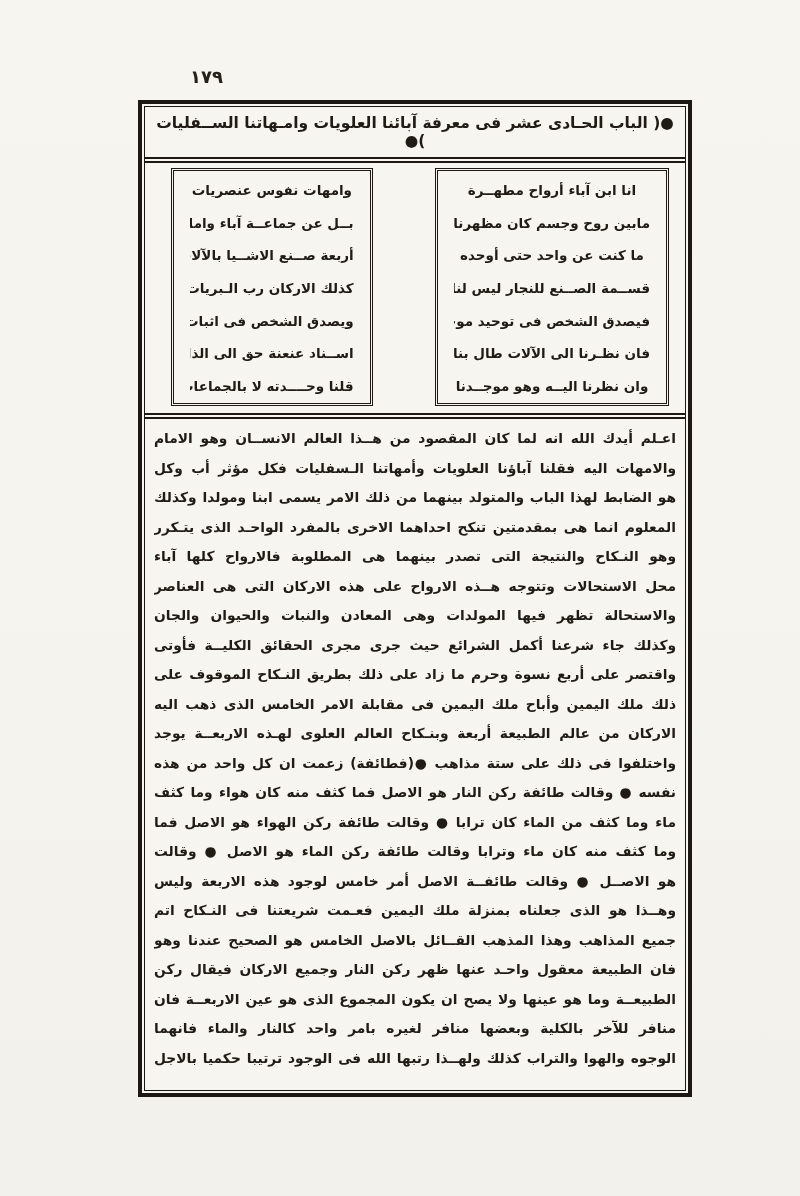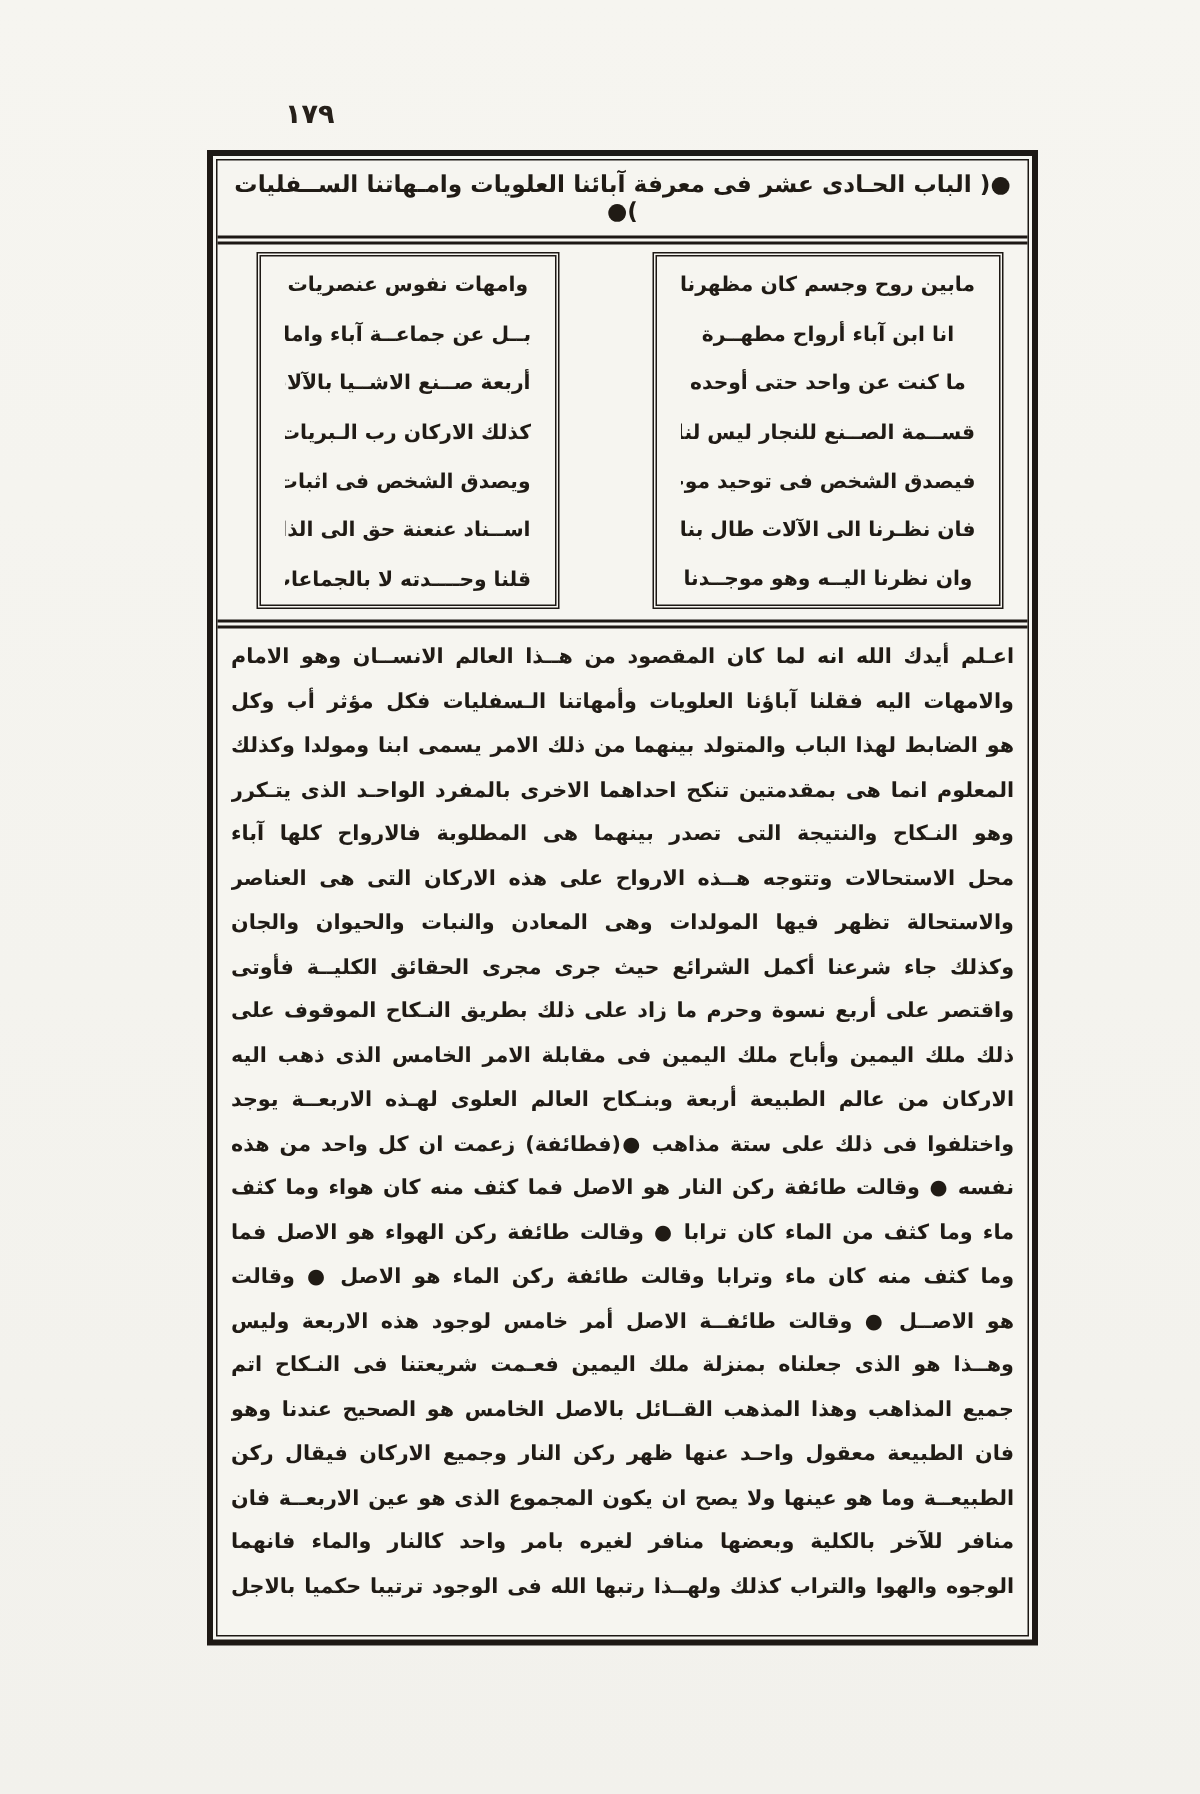--- a/index.html
+++ b/index.html
@@ -82,22 +82,22 @@
 
 <div class="page-number">١٧٩</div>
 
 <div class="frame">
   <div class="frame-inner">
 
     <div class="chapter-header">●( الباب الحـادى عشر فى معرفة آبائنا العلويات وامـهاتنا الســفليات )●</div>
 
     <div class="verse-section">
       <div class="verse-box right">
+        <div class="verse-line">انا ابن آباء أرواح مطهــرة</div>
         <div class="verse-line">مابين روح وجسم كان مظهرنا</div>
-        <div class="verse-line">انا ابن آباء أرواح مطهــرة</div>
         <div class="verse-line">ما كنت عن واحد حتى أوحده</div>
         <div class="verse-line">قســمة الصــنع للنجار ليس لنا</div>
         <div class="verse-line">فيصدق الشخص فى توحيد موجده</div>
         <div class="verse-line">فان نظـرنا الى الآلات طال بنا</div>
         <div class="verse-line">وان نظرنا اليــه وهو موجــدنا</div>
       </div>
       <div class="verse-box left">
         <div class="verse-line">وامهات نفوس عنصريات</div>
         <div class="verse-line">بــل عن جماعــة آباء وامات</div>
         <div class="verse-line">أربعة صــنع الاشــيا بالآلات</div>

